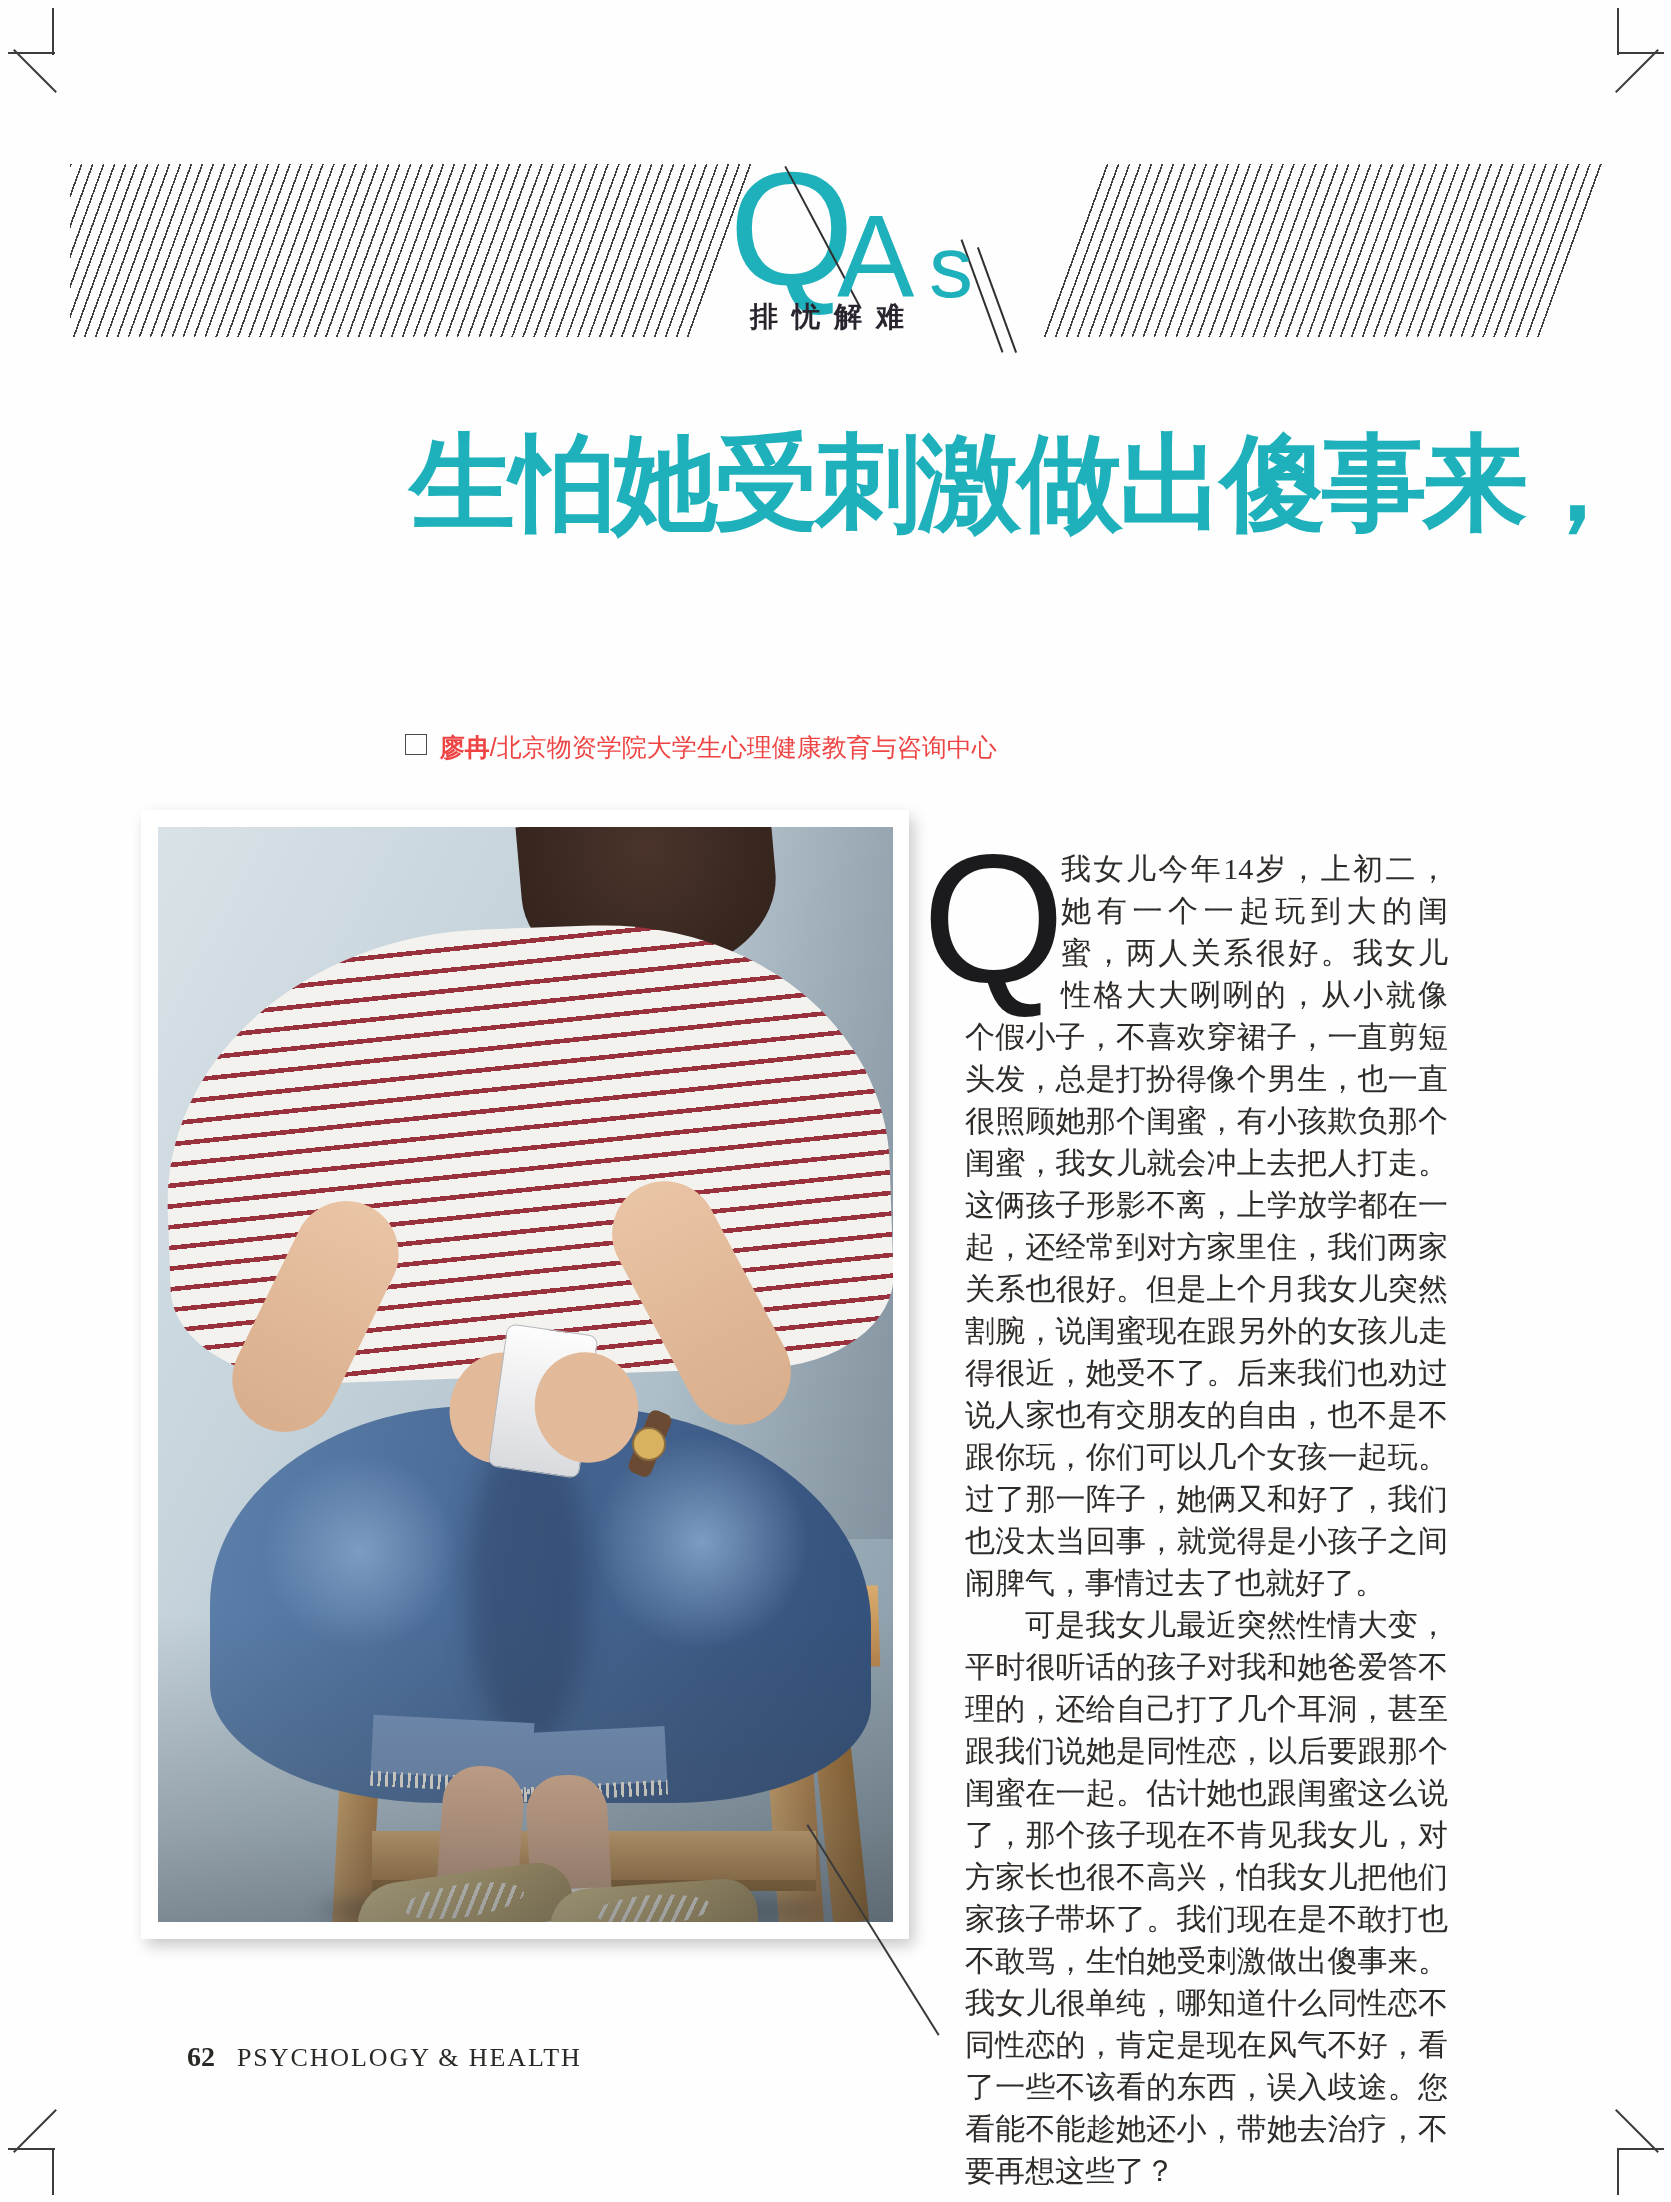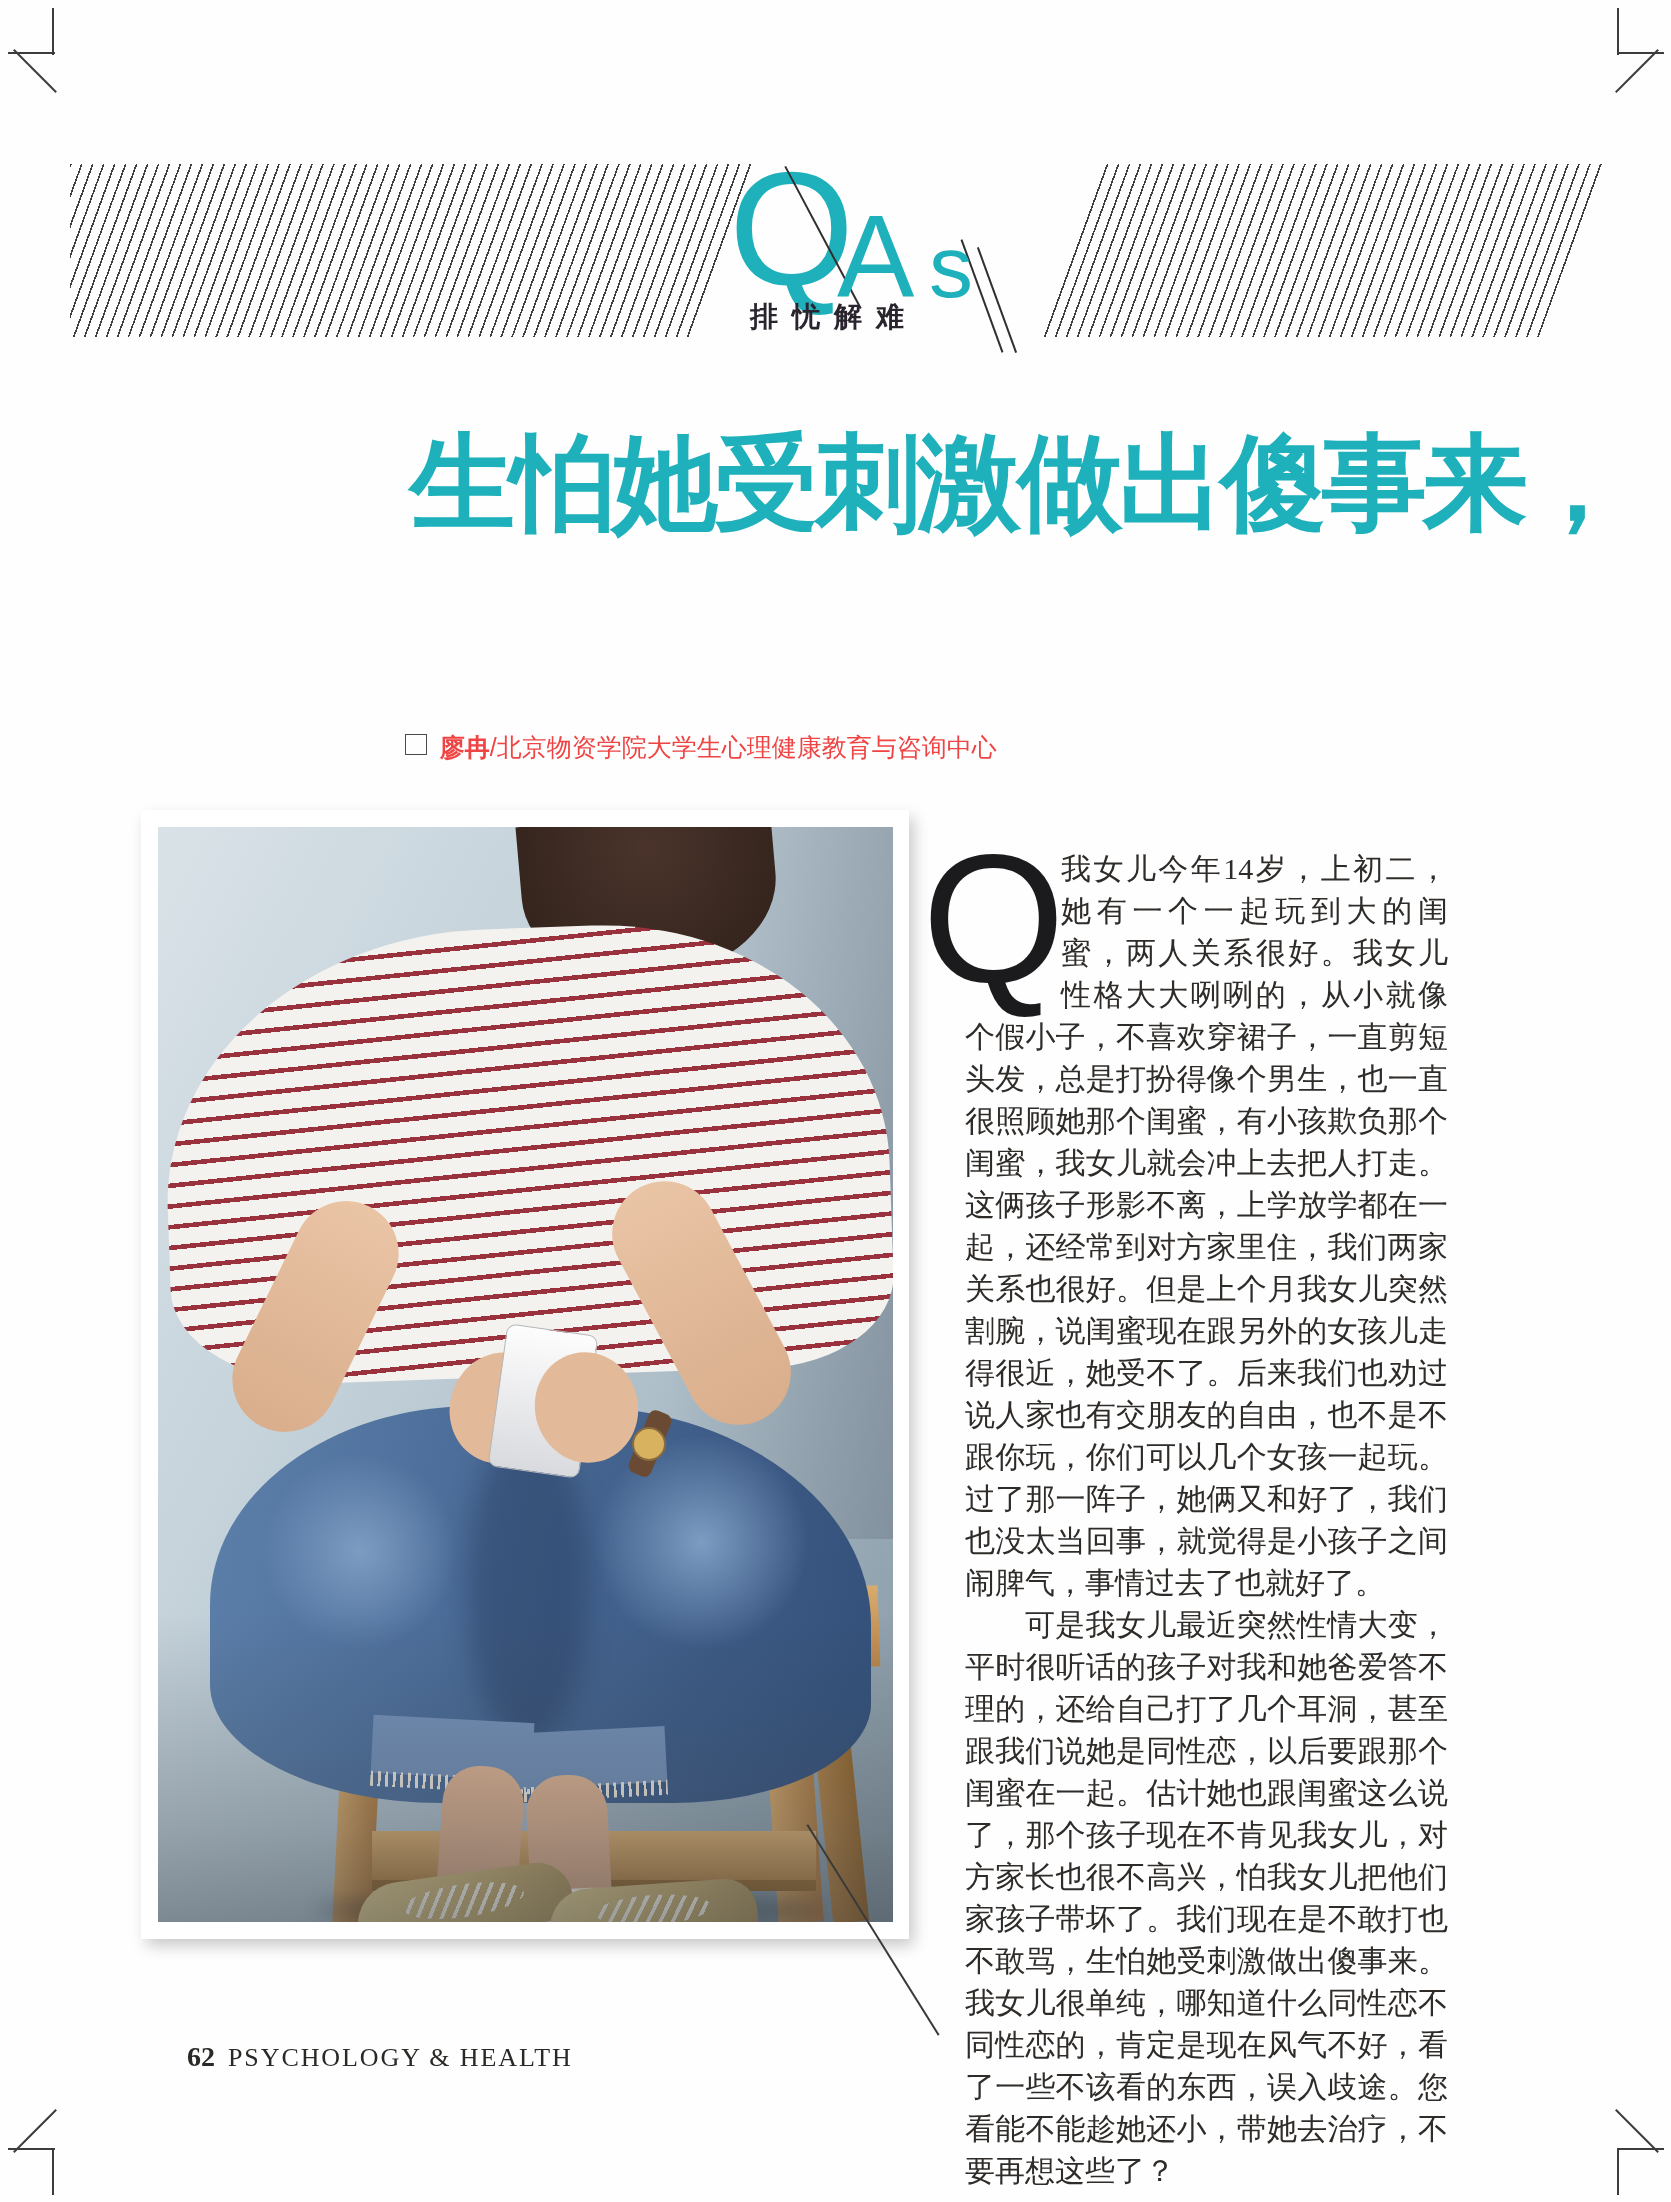--- a/index.html
+++ b/index.html
@@ -31,21 +31,21 @@
   #byline b{font-weight:bold;}
   
   #letter{left:965px;top:848px;width:483px;font-size:30px;line-height:42px;color:#2e2b28;text-align:justify;}
   #letter p{margin:0;}
   #letter .p2{text-indent:2em;}
   #dropcap{float:left;width:139px;height:129px;margin-left:-43px;
            font-family:"Liberation Sans","DejaVu Sans",sans-serif;font-size:184px;line-height:141px;
            color:#1b1b1d;text-align:left;}
   
   #footer{left:187px;top:2041px;color:#2b2926;font-size:26px;letter-spacing:1.9px;white-space:nowrap;}
-  #footer b{font-size:28px;letter-spacing:0;margin-right:13px;}
+  #footer b{font-size:28px;letter-spacing:0;margin-right:22px;}
   
   #photo-frame{left:141px;top:810px;width:768px;height:1129px;background:#fff;
                box-shadow:4.7px 6.6px 15px rgba(0,0,0,0.22);box-sizing:border-box;padding:17px;}
   #photo{position:relative;width:735px;height:1095px;overflow:hidden;
          background:linear-gradient(118deg,#d9e2e7 0%,#c7d4dc 30%,#aebfca 60%,#93a5b1 85%,#86959f 100%);}
   #photo .abs{position:absolute;}
   #wall-shade{right:0;top:0;width:225px;height:712px;background:linear-gradient(to right,rgba(90,100,112,0),rgba(90,100,112,0.30));}
   #floor-shade{left:0;bottom:0;width:100%;height:309px;background:linear-gradient(to bottom,rgba(55,65,75,0) 0%,rgba(55,65,75,0.30) 70%,rgba(38,46,56,0.42) 100%);}
   #hair{left:364px;top:-11.2px;width:255px;height:161px;background:radial-gradient(circle at 50% 20%,#4a342b,#2e2019);
         border-radius:0 0 48% 46%/0 0 58% 55%;transform:rotate(-5deg);}

